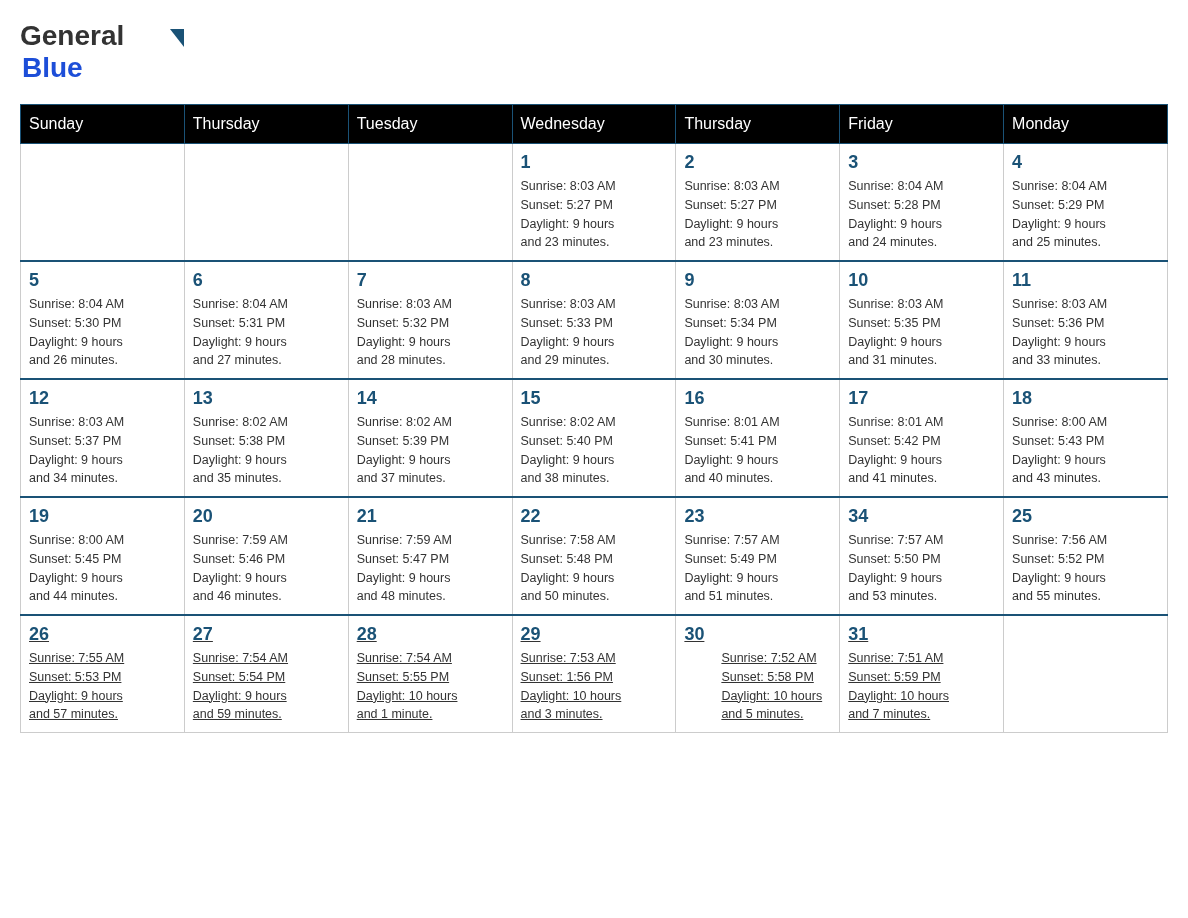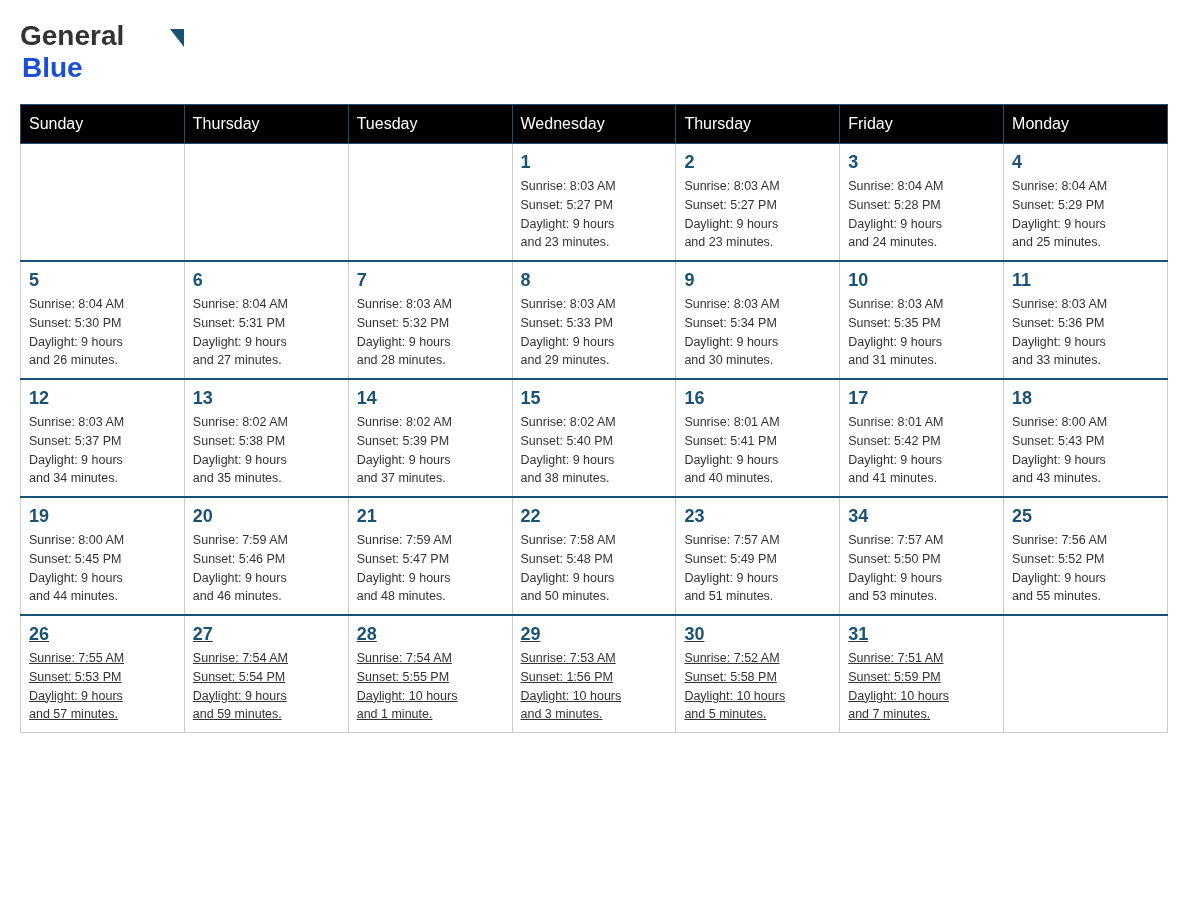--- a/index.html
+++ b/index.html
@@ -340,21 +340,21 @@
         </td>
         <td>
           <span class="day-number">29</span>
           <div class="day-info" style="white-space: pre-line;">Sunrise: 7:53 AM
 Sunset: 1:56 PM
 Daylight: 10 hours
 and 3 minutes.</div>
         </td>
         <td>
           <span class="day-number">30</span>
-          <div class="day-info" style="white-space: pre-line;">Sunrise: 7:52 AM
+          <div class="day-info" style="white-space: pre-line; margin-left: 37px;">Sunrise: 7:52 AM
 Sunset: 5:58 PM
 Daylight: 10 hours
 and 5 minutes.</div>
         </td>
         <td>
           <span class="day-number">31</span>
           <div class="day-info" style="white-space: pre-line;">Sunrise: 7:51 AM
 Sunset: 5:59 PM
 Daylight: 10 hours
 and 7 minutes.</div>

